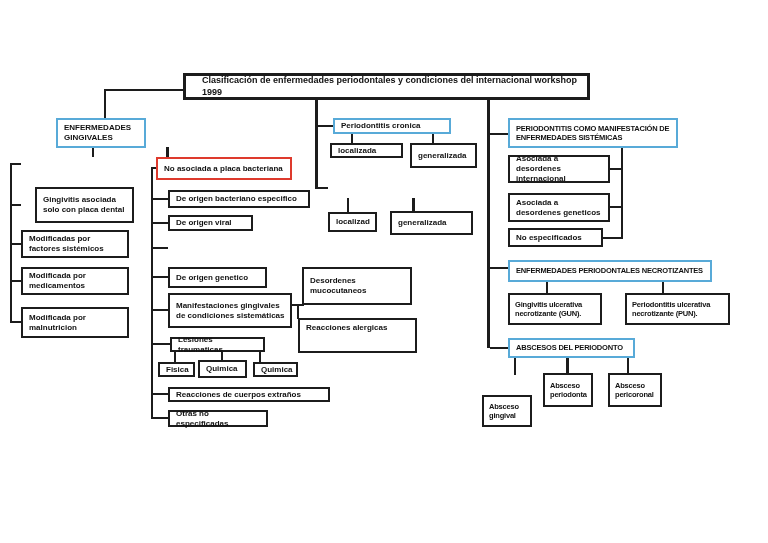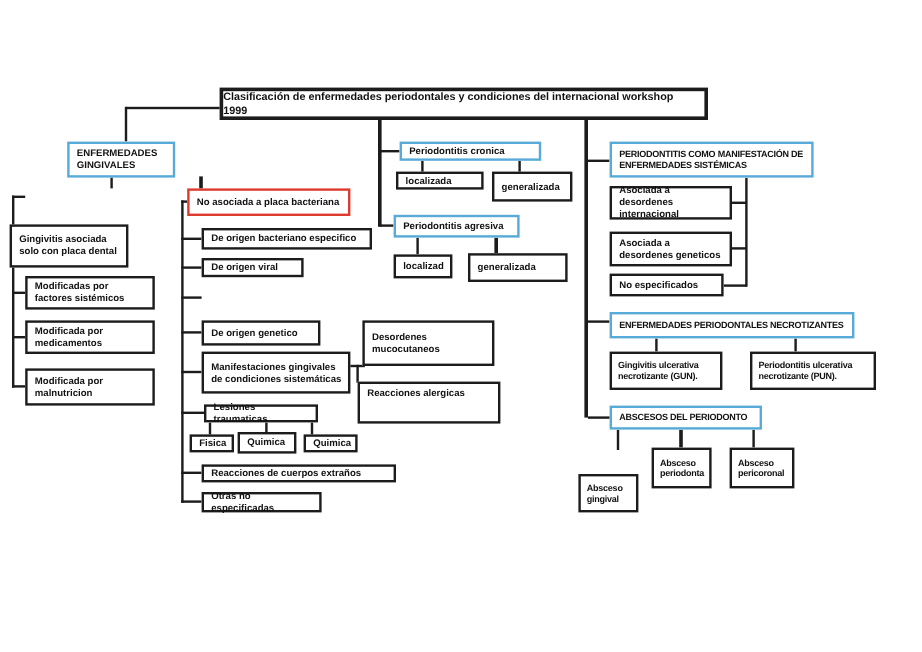--- a/index.html
+++ b/index.html
@@ -9,36 +9,36 @@
   }
   .box{
     position:absolute;box-sizing:border-box;background:#ffffff;
     border:2px solid #1c1c1c;color:#111111;
     font-weight:bold;font-size:8px;line-height:1.25;
     display:flex;align-items:center;text-align:left;
     padding:1px 4px 1px 6px;z-index:2;
   }
   .cyan{border-color:#58aad8;}
   .red{border-color:#de3a2d;}
-  .title{border-width:3px;font-size:9px;padding-left:0;}
+  .title{border-width:3px;font-size:9px;padding-left:16px;}
   .caps{font-size:7.5px;letter-spacing:-0.2px;}
   .tight{font-size:7.5px;letter-spacing:-0.2px;padding-left:5px;}
   .top{align-items:flex-start;padding-top:3px;}
   .pr{padding-right:16px;}
   .ln{position:absolute;background:#1c1c1c;z-index:1;}
 </style>
 </head>
 <body>
 
 <div id="canvas">
 
   <div class="box title" style="left:183px;top:73px;width:407px;height:27px">Clasificación de enfermedades periodontales y condiciones del internacional workshop 1999</div>
 
   <div class="box cyan" style="left:56px;top:118px;width:90px;height:30px">ENFERMEDADES GINGIVALES</div>
-  <div class="box" style="left:8px;top:187px;width:99px;height:36px">Gingivitis asociada solo con placa dental</div>
+  <div class="box" style="left:35px;top:187px;width:99px;height:36px">Gingivitis asociada solo con placa dental</div>
   <div class="box" style="left:21px;top:230px;width:108px;height:28px">Modificadas por factores sistémicos</div>
   <div class="box" style="left:21px;top:267px;width:108px;height:28px">Modificada por medicamentos</div>
   <div class="box" style="left:21px;top:307px;width:108px;height:31px">Modificada por malnutricion</div>
 
   <div class="box red" style="left:156px;top:157px;width:136px;height:23px">No asociada a placa bacteriana</div>
   <div class="box" style="left:168px;top:190px;width:142px;height:18px">De origen bacteriano especifico</div>
   <div class="box" style="left:168px;top:215px;width:85px;height:16px">De origen viral</div>
   <div class="box" style="left:168px;top:267px;width:99px;height:21px">De origen genetico</div>
   <div class="box" style="left:168px;top:293px;width:124px;height:35px">Manifestaciones gingivales de condiciones sistemáticas</div>
   <div class="box top" style="left:298px;top:318px;width:119px;height:35px">Reacciones alergicas</div>
@@ -46,21 +46,20 @@
   <div class="box" style="left:170px;top:337px;width:95px;height:15px">Lesiones traumaticas</div>
   <div class="box" style="left:158px;top:362px;width:37px;height:15px">Fisica</div>
   <div class="box" style="left:198px;top:360px;width:49px;height:18px">Quimica</div>
   <div class="box" style="left:253px;top:362px;width:45px;height:15px">Quimica</div>
   <div class="box" style="left:168px;top:387px;width:162px;height:15px">Reacciones de cuerpos extraños</div>
   <div class="box" style="left:168px;top:410px;width:100px;height:17px">Otras no especificadas</div>
 
   <div class="box cyan" style="left:333px;top:118px;width:118px;height:16px">Periodontitis cronica</div>
   <div class="box" style="left:330px;top:143px;width:73px;height:15px">localizada</div>
   <div class="box" style="left:410px;top:143px;width:67px;height:25px">generalizada</div>
-  <div class="box cyan" style="left:328px;top:179px;width:105px;height:19px">Periodontitis agresiva</div>
   <div class="box" style="left:328px;top:212px;width:49px;height:20px">localizad</div>
   <div class="box" style="left:390px;top:211px;width:83px;height:24px">generalizada</div>
 
   <div class="box cyan caps" style="left:508px;top:118px;width:170px;height:30px">PERIODONTITIS COMO MANIFESTACIÓN DE ENFERMEDADES SISTÉMICAS</div>
   <div class="box" style="left:508px;top:155px;width:102px;height:28px">Asociada a desordenes internacional</div>
   <div class="box" style="left:508px;top:193px;width:102px;height:29px">Asociada a desordenes geneticos</div>
   <div class="box" style="left:508px;top:228px;width:95px;height:19px">No especificados</div>
 
   <div class="box cyan caps" style="left:508px;top:260px;width:204px;height:22px">ENFERMEDADES PERIODONTALES NECROTIZANTES</div>
   <div class="box tight" style="left:508px;top:293px;width:94px;height:32px">Gingivitis ulcerativa necrotizante (GUN).</div>

